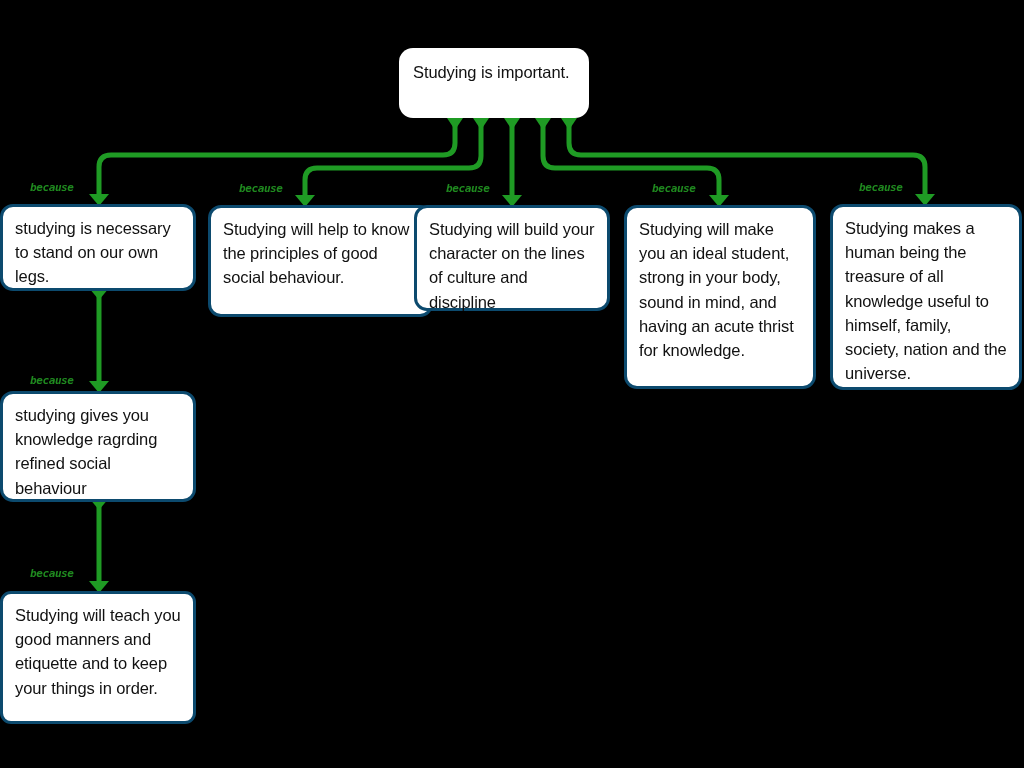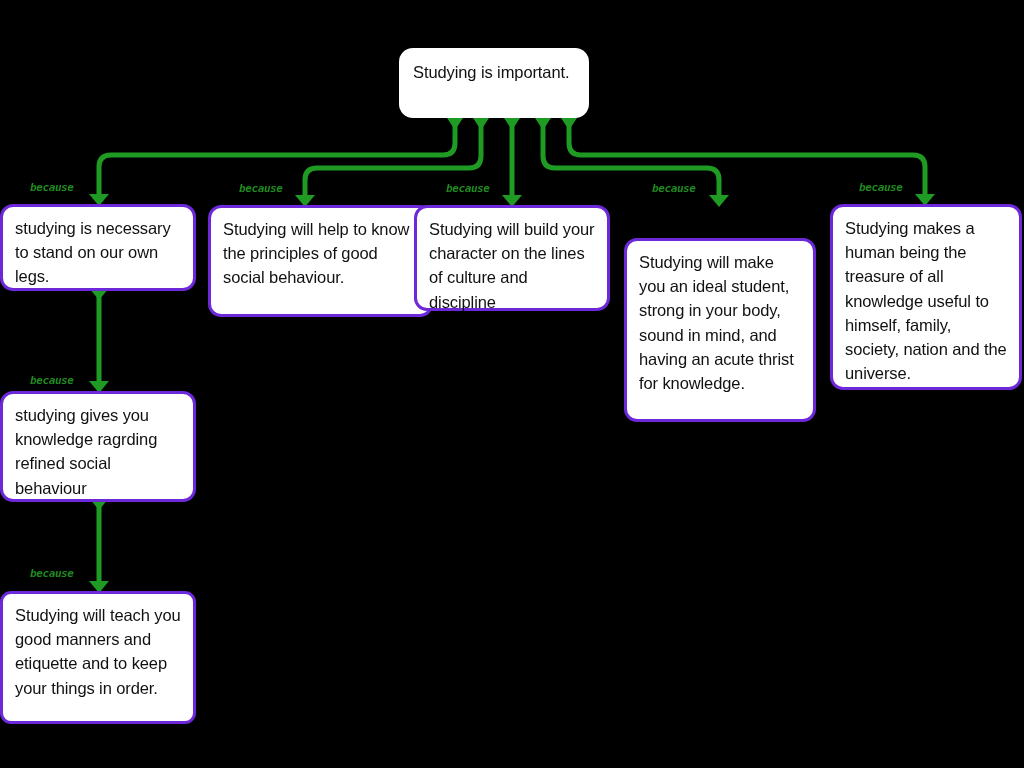--- a/index.html
+++ b/index.html
@@ -35,21 +35,21 @@
     color: #111111;
     letter-spacing: -0.1px;
     z-index: 3;
   }
   .node.root {
     border: none;
     border-radius: 14px;
     padding: 12px 14px;
   }
   .node.claim {
-    border: 3px solid #6d28d9;
+    border: 3px solid #0c4a6e;
   }
   .edge-label {
     position: absolute;
     font-family: "DejaVu Sans Mono", monospace;
     font-size: 11px;
     font-weight: bold;
     color: #1f8a1f;
     letter-spacing: -0.4px;
     white-space: nowrap;
     z-index: 4;
@@ -107,21 +107,21 @@
   </div>
 
   <div class="node claim" style="left:208px; top:205px; width:225px; height:112px;">
     <span>Studying will help to know the principles of good social behaviour.</span>
   </div>
 
   <div class="node claim" style="left:414px; top:205px; width:196px; height:106px;">
     <span>Studying will build your character on the lines of culture and discipline</span>
   </div>
 
-  <div class="node claim" style="left:624px; top:205px; width:192px; height:184px;margin-top:33px;">
+  <div class="node claim" style="left:624px; top:205px; width:192px; height:184px;">
     <span>Studying will make you an ideal student, strong in your body, sound in mind, and having an acute thrist for knowledge.</span>
   </div>
 
   <div class="node claim" style="left:830px; top:204px; width:192px; height:186px;">
     <span>Studying makes a human being the treasure of all knowledge useful to himself, family, society, nation and the universe.</span>
   </div>
 
   <div class="node claim" style="left:0px; top:391px; width:196px; height:111px;">
     <span>studying gives you knowledge ragrding refined social behaviour</span>
   </div>

